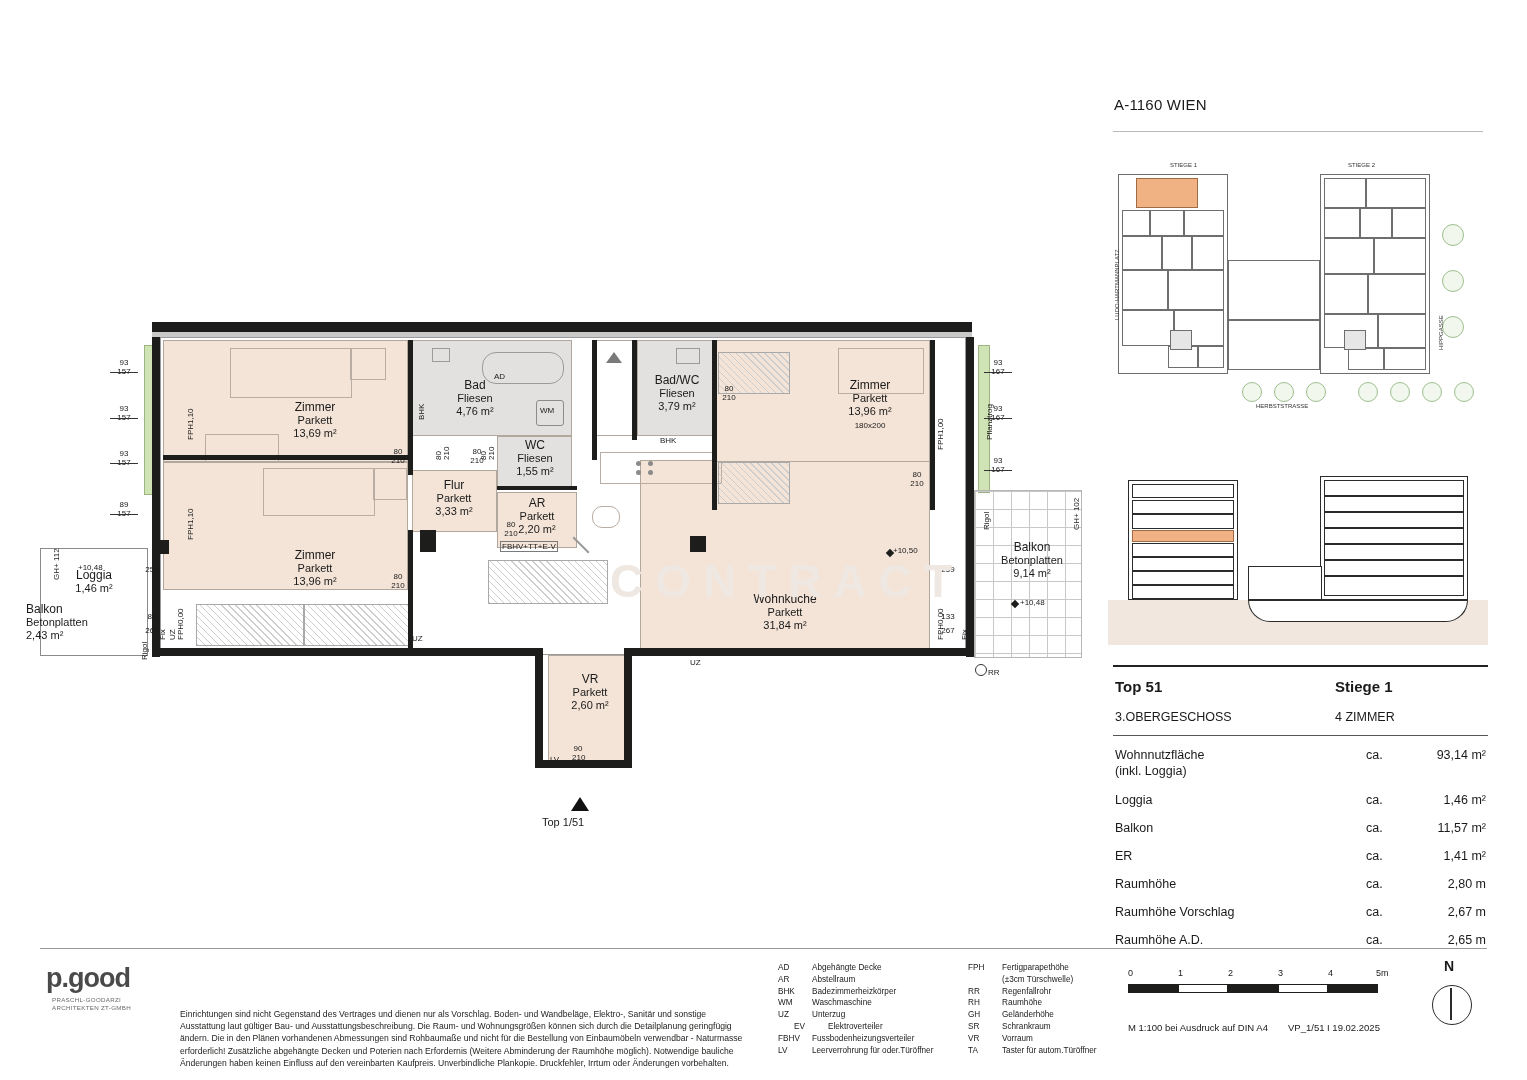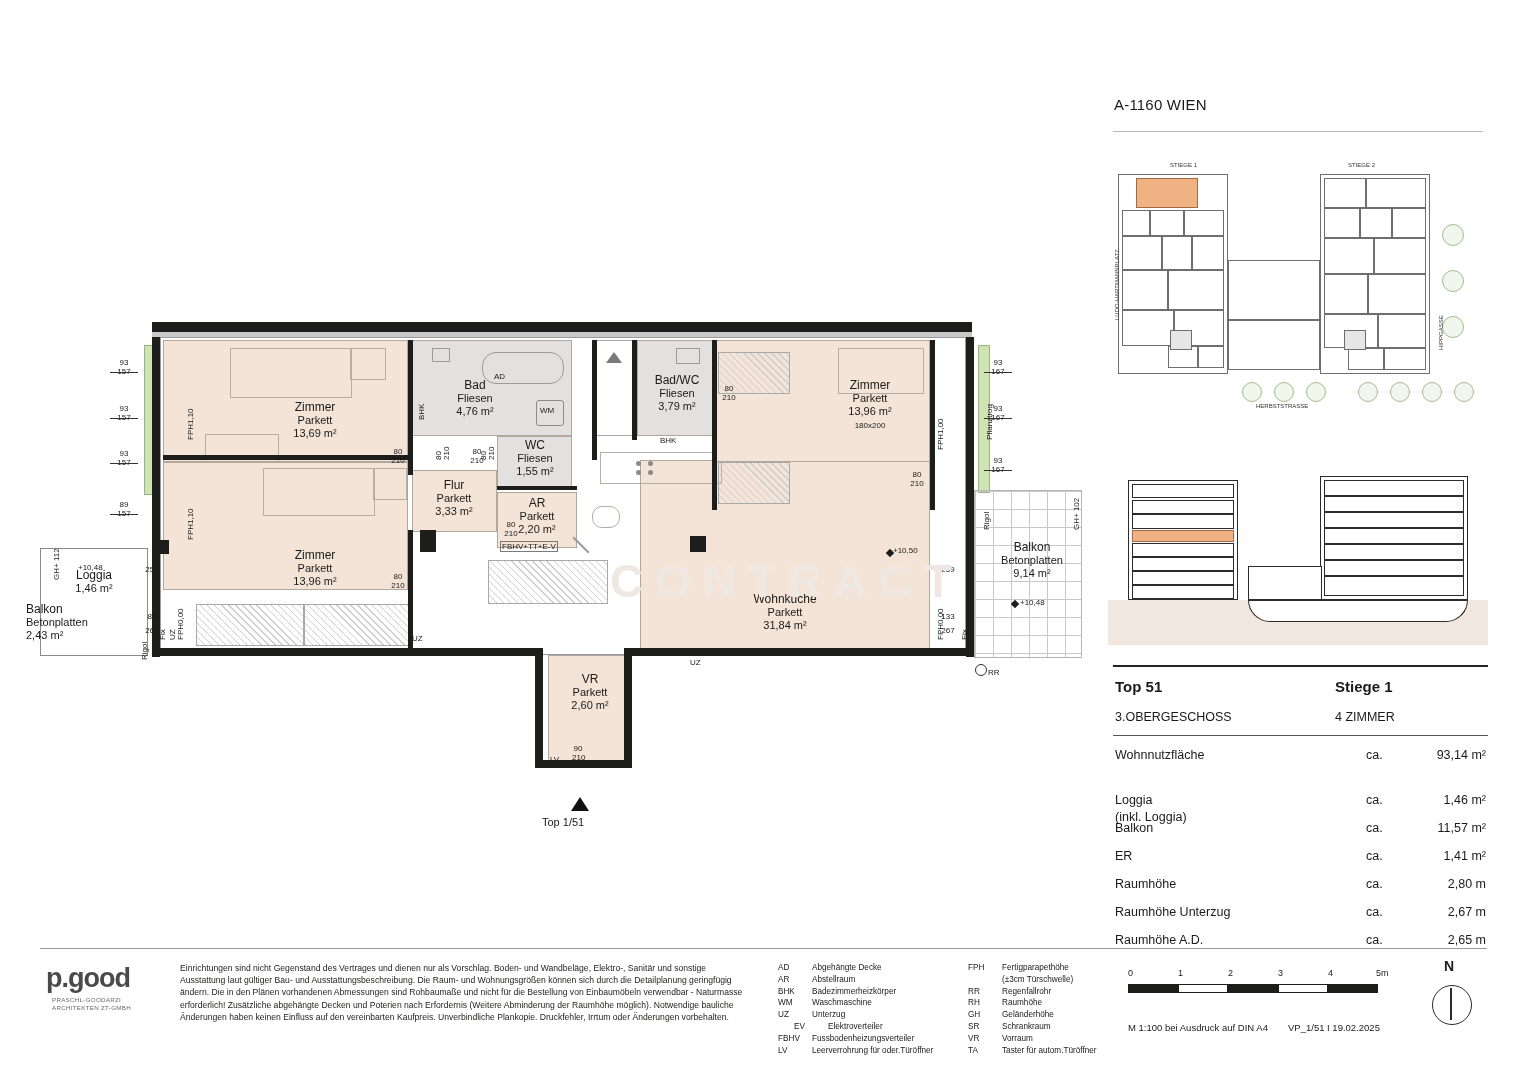--- a/index.html
+++ b/index.html
@@ -40,21 +40,21 @@
   .tree{position:absolute;border-radius:50%;border:1px solid #9fbf8e;background:#f1f7ec;}
 
   
   .info-rule{position:absolute;background:#222;}
   .info-t{position:absolute;font-size:15px;font-weight:bold;}
   .info-r{position:absolute;font-size:12.5px;}
   .info-v{position:absolute;font-size:12.5px;text-align:right;}
 
   
   .foot-rule{left:40px;top:948px;width:1447px;height:1px;background:#9a9a9a;}
-  .disc{position:absolute;left:180px;top:962px;width:570px;font-size:8.6px;line-height:1.42;color:#1d1d1b;}
+  .disc{position:absolute;left:180px;top:1008px;width:570px;font-size:8.6px;line-height:1.42;color:#1d1d1b;}
   .leg{position:absolute;font-size:8.2px;line-height:1.44;}
   .logo-txt{position:absolute;left:46px;top:963px;font-size:27px;font-weight:bold;color:#4a4a4a;letter-spacing:-1px;}
   .logo-sub{position:absolute;left:52px;top:996px;font-size:6.2px;color:#6a6a6a;letter-spacing:0.3px;line-height:1.3;}
   .sc-num{position:absolute;font-size:9px;}
   .sc-bar{position:absolute;border:1px solid #1d1d1b;box-sizing:border-box;}
   .sc-note{position:absolute;left:1128px;top:1022px;font-size:9.5px;}
   .sc-note2{position:absolute;left:1288px;top:1022px;font-size:9.5px;}
 
   .compass-c{position:absolute;left:1432px;top:985px;width:38px;height:38px;border:1px solid #2b2b2b;border-radius:50%;}
   .compass-n{position:absolute;left:1444px;top:958px;font-size:14px;font-weight:bold;}
@@ -158,41 +158,41 @@
 
   <div class="abs" style="left:1113px;top:665px;width:375px;height:265px;">
     <div class="info-rule" style="left:0;top:0;width:375px;height:1.6px;"></div>
     <div class="info-t" style="left:2px;top:13px;">Top 51</div>
     <div class="info-t" style="left:222px;top:13px;">Stiege 1</div>
     <div class="info-r" style="left:2px;top:45px;">3.OBERGESCHOSS</div>
     <div class="info-r" style="left:222px;top:45px;">4 ZIMMER</div>
     <div class="info-rule" style="left:0;top:70px;width:375px;height:1.2px;background:#555;"></div>
 
     <div class="info-r" style="left:2px;top:83px;">Wohnnutzfläche</div>
-    <div class="info-r" style="left:2px;top:99px;margin-top:46px;">(inkl. Loggia)</div>
+    <div class="info-r" style="left:2px;top:99px;">(inkl. Loggia)</div>
     <div class="info-r" style="left:253px;top:83px;">ca.</div>
     <div class="info-v" style="left:283px;top:83px;width:90px;">93,14 m²</div>
 
     <div class="info-r" style="left:2px;top:128px;">Loggia</div>
     <div class="info-r" style="left:253px;top:128px;">ca.</div>
     <div class="info-v" style="left:283px;top:128px;width:90px;">1,46 m²</div>
 
     <div class="info-r" style="left:2px;top:156px;">Balkon</div>
     <div class="info-r" style="left:253px;top:156px;">ca.</div>
     <div class="info-v" style="left:283px;top:156px;width:90px;">11,57 m²</div>
 
     <div class="info-r" style="left:2px;top:184px;">ER</div>
     <div class="info-r" style="left:253px;top:184px;">ca.</div>
     <div class="info-v" style="left:283px;top:184px;width:90px;">1,41 m²</div>
 
     <div class="info-r" style="left:2px;top:212px;">Raumhöhe</div>
     <div class="info-r" style="left:253px;top:212px;">ca.</div>
     <div class="info-v" style="left:283px;top:212px;width:90px;">2,80 m</div>
 
-    <div class="info-r" style="left:2px;top:240px;">Raumhöhe Unterzug</div>
+    <div class="info-r" style="left:2px;top:240px;">Raumhöhe Vorschlag</div>
     <div class="info-r" style="left:253px;top:240px;">ca.</div>
     <div class="info-v" style="left:283px;top:240px;width:90px;">2,67 m</div>
 
     <div class="info-r" style="left:2px;top:268px;">Raumhöhe A.D.</div>
     <div class="info-r" style="left:253px;top:268px;">ca.</div>
     <div class="info-v" style="left:283px;top:268px;width:90px;">2,65 m</div>
   </div>
 
   <div class="abs" style="left:0;top:0;width:1090px;height:940px;">
 

